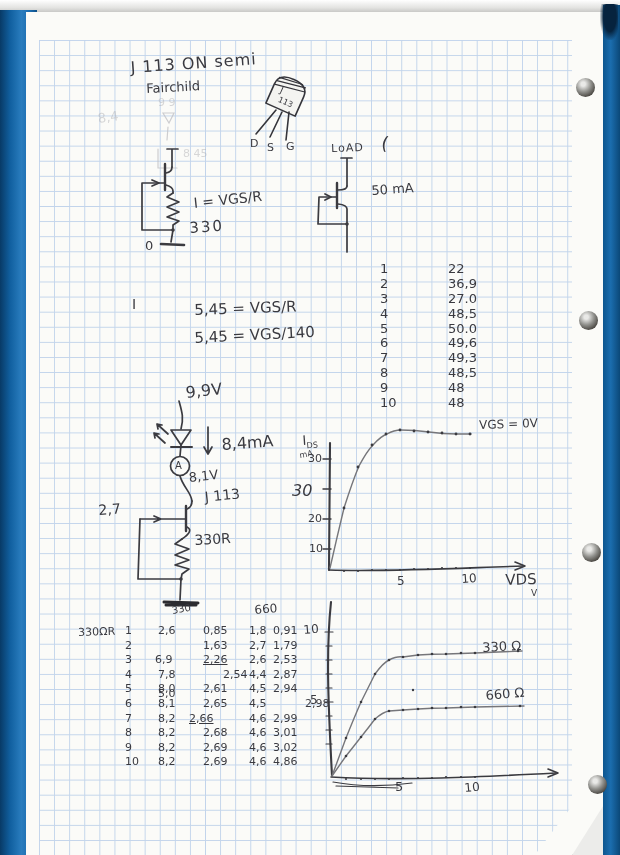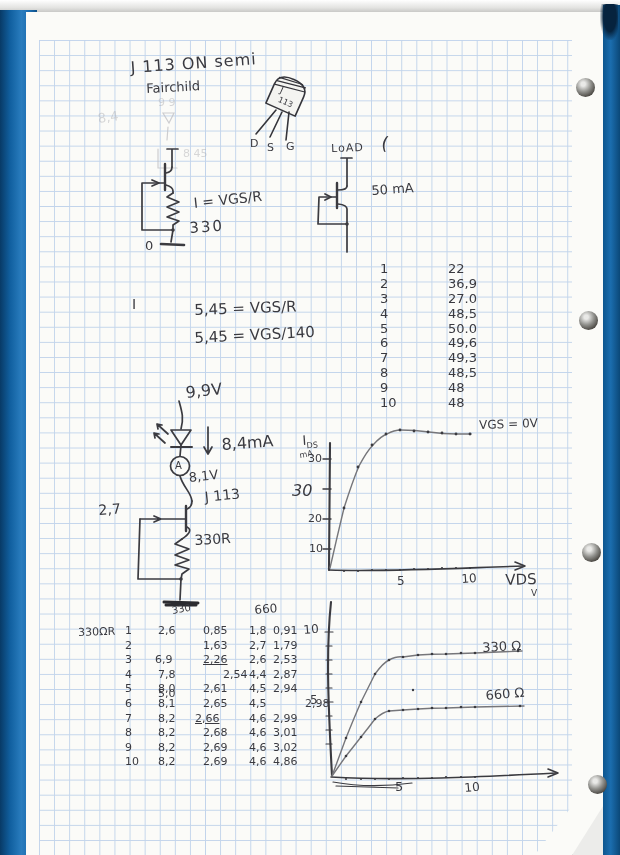--- a/index.html
+++ b/index.html
@@ -332,21 +332,21 @@
         <span style="position:absolute;left:0;">6</span>
         <span style="position:absolute;left:33px;">8,1</span>
         <span style="position:absolute;left:78px;">2,65</span>
         <span style="position:absolute;left:124px;">4,5</span>
         <span style="position:absolute;left:148px;margin-left:32px;">2,98</span>
       </div>
 
       <div style="position:relative;height:14.6px;">
         <span style="position:absolute;left:0;">7</span>
         <span style="position:absolute;left:33px;">8,2</span>
-        <span style="position:absolute;left:70px;text-decoration:underline;">2,66</span>
+        <span style="position:absolute;left:64px;text-decoration:underline;">2,66</span>
         <span style="position:absolute;left:124px;">4,6</span>
         <span style="position:absolute;left:148px;">2,99</span>
       </div>
 
       <div style="position:relative;height:14.6px;">
         <span style="position:absolute;left:0;">8</span>
         <span style="position:absolute;left:33px;">8,2</span>
         <span style="position:absolute;left:78px;">2,68</span>
         <span style="position:absolute;left:124px;">4,6</span>
         <span style="position:absolute;left:148px;">3,01</span>

